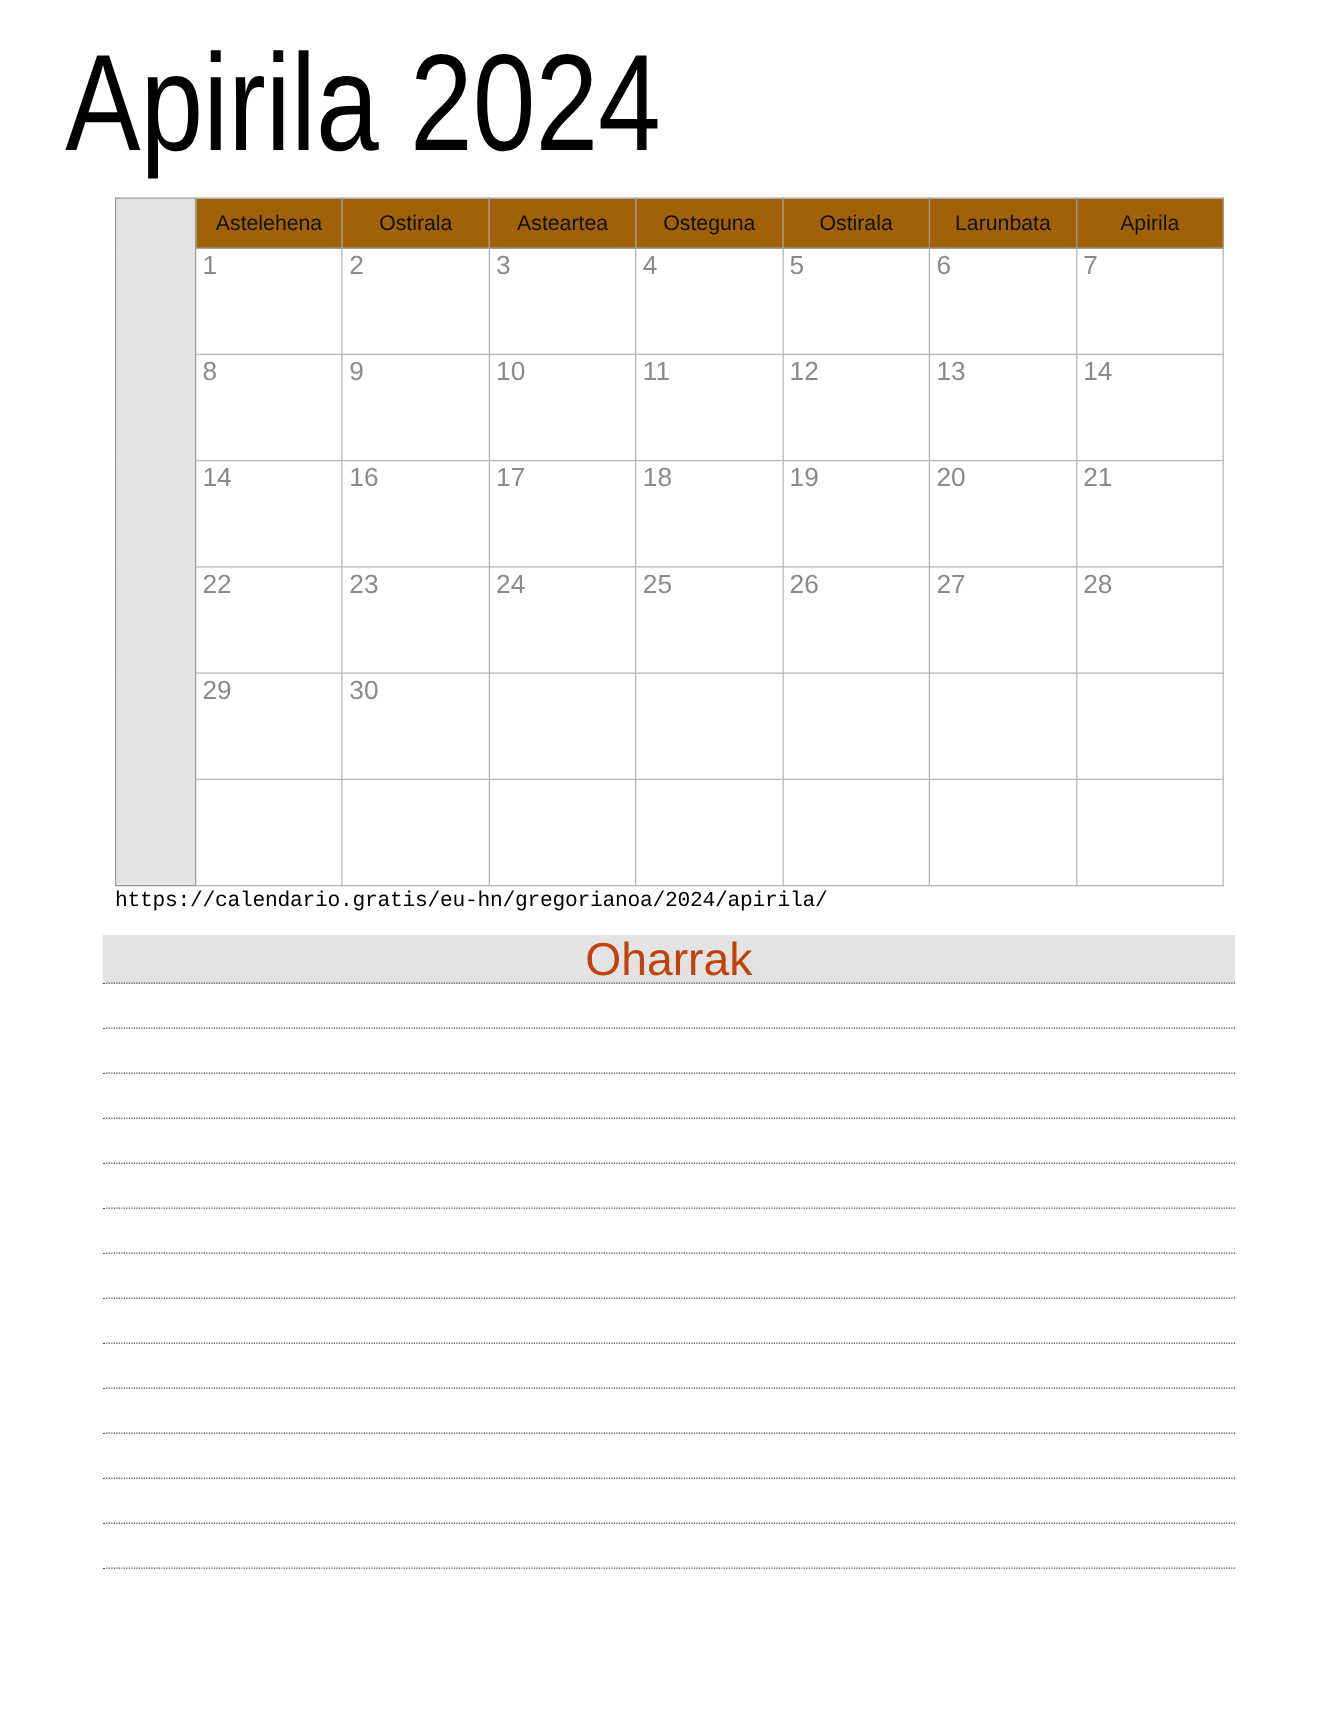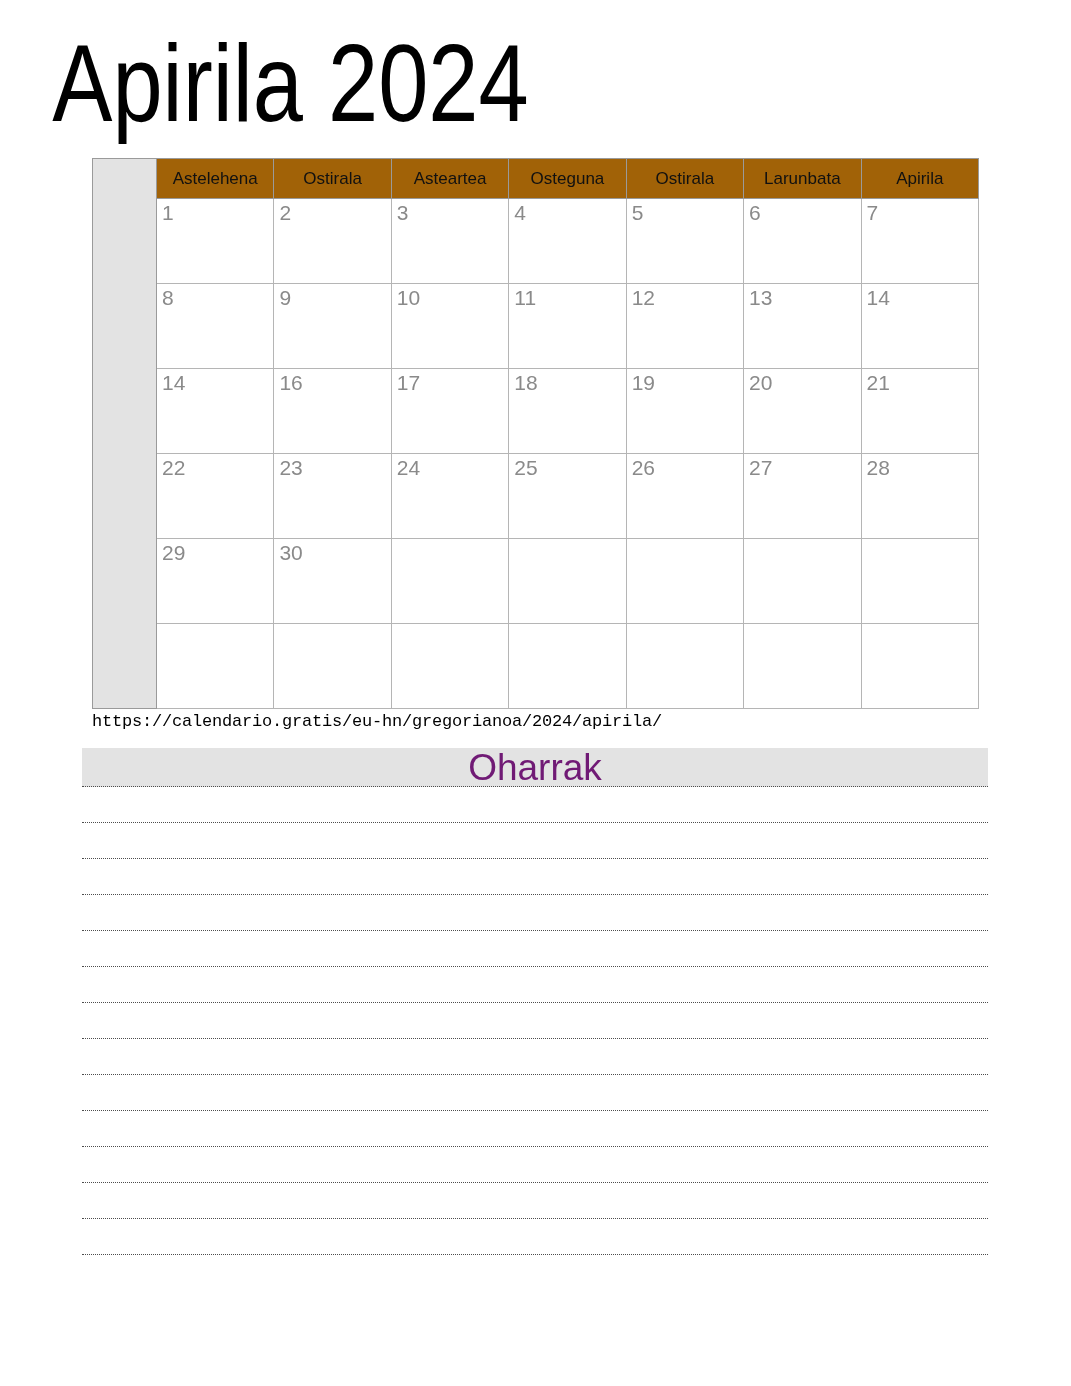--- a/index.html
+++ b/index.html
@@ -94,21 +94,21 @@
   .notes-header {
     height: 39px;
     background: #e3e3e3;
     border-bottom: 1px dotted #4d4d4d;
     text-align: center;
   }
   .notes-title {
     font-size: 37px;
     line-height: 40px;
     font-weight: 400;
-    color: #701a75;
+    color: #c2410c;
     margin-top: 40px;
   }
   .note-line {
     height: 36px;
     border-bottom: 1px dotted #4d4d4d;
   }
 </style>
 </head>
 <body>
 

